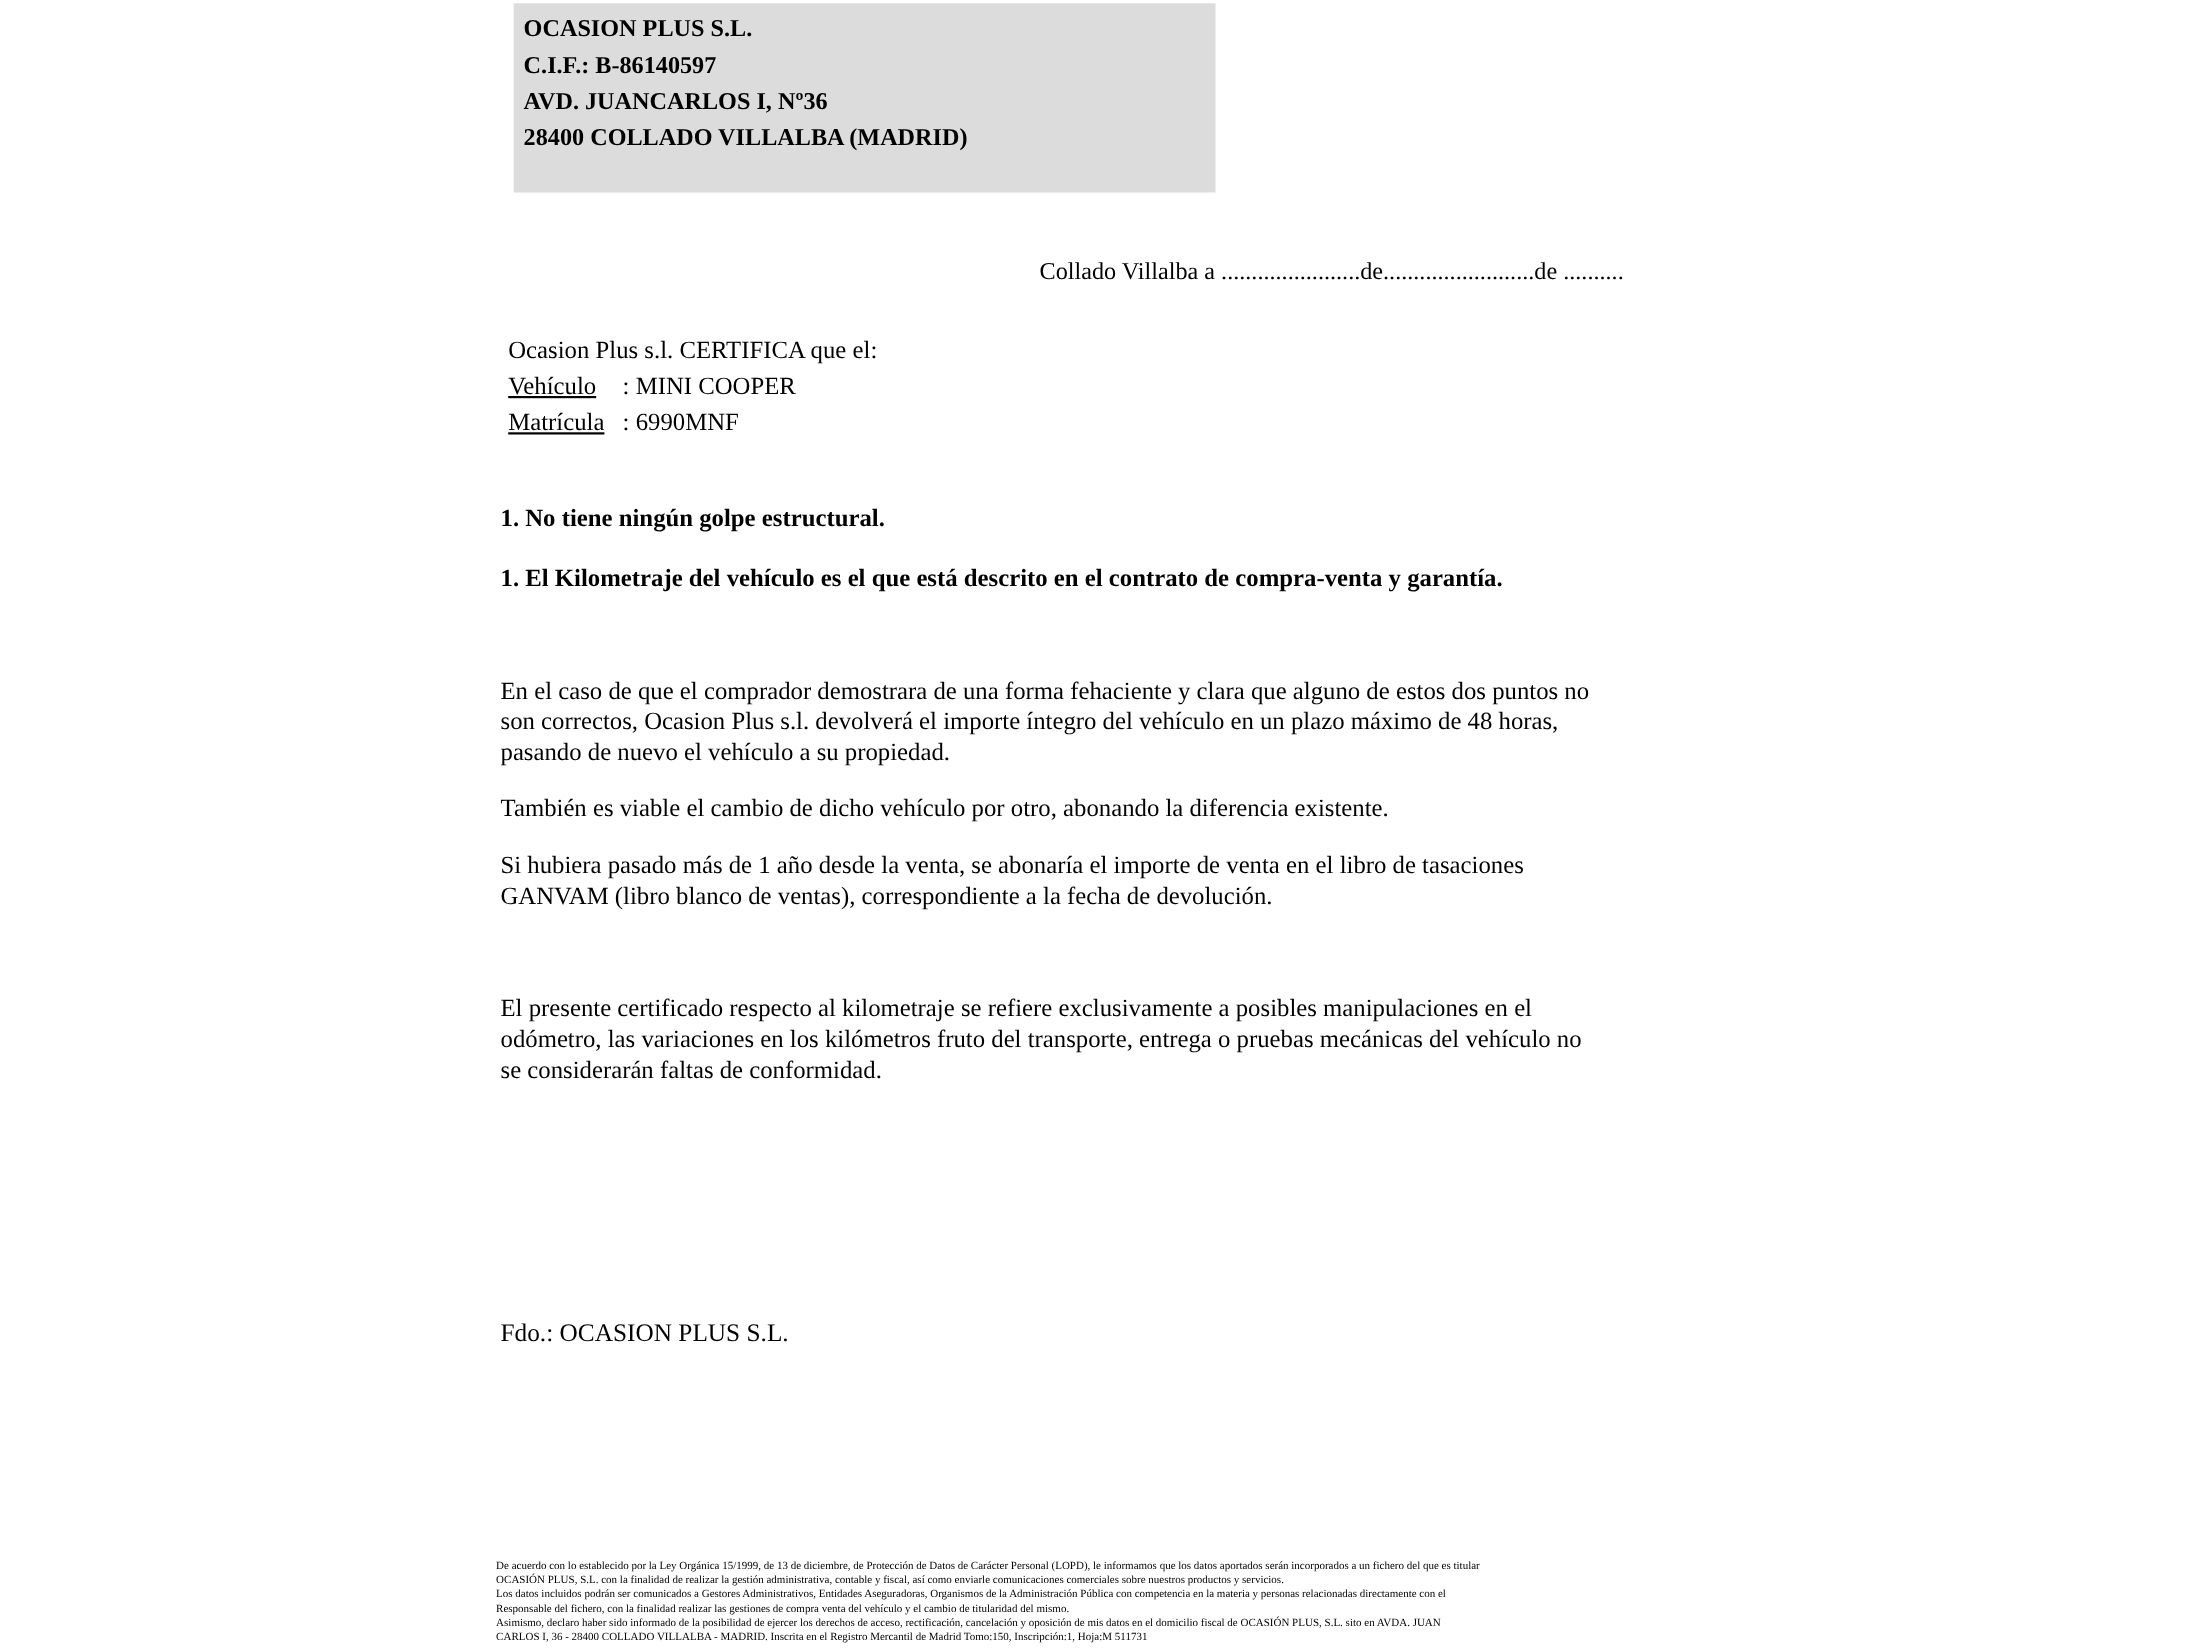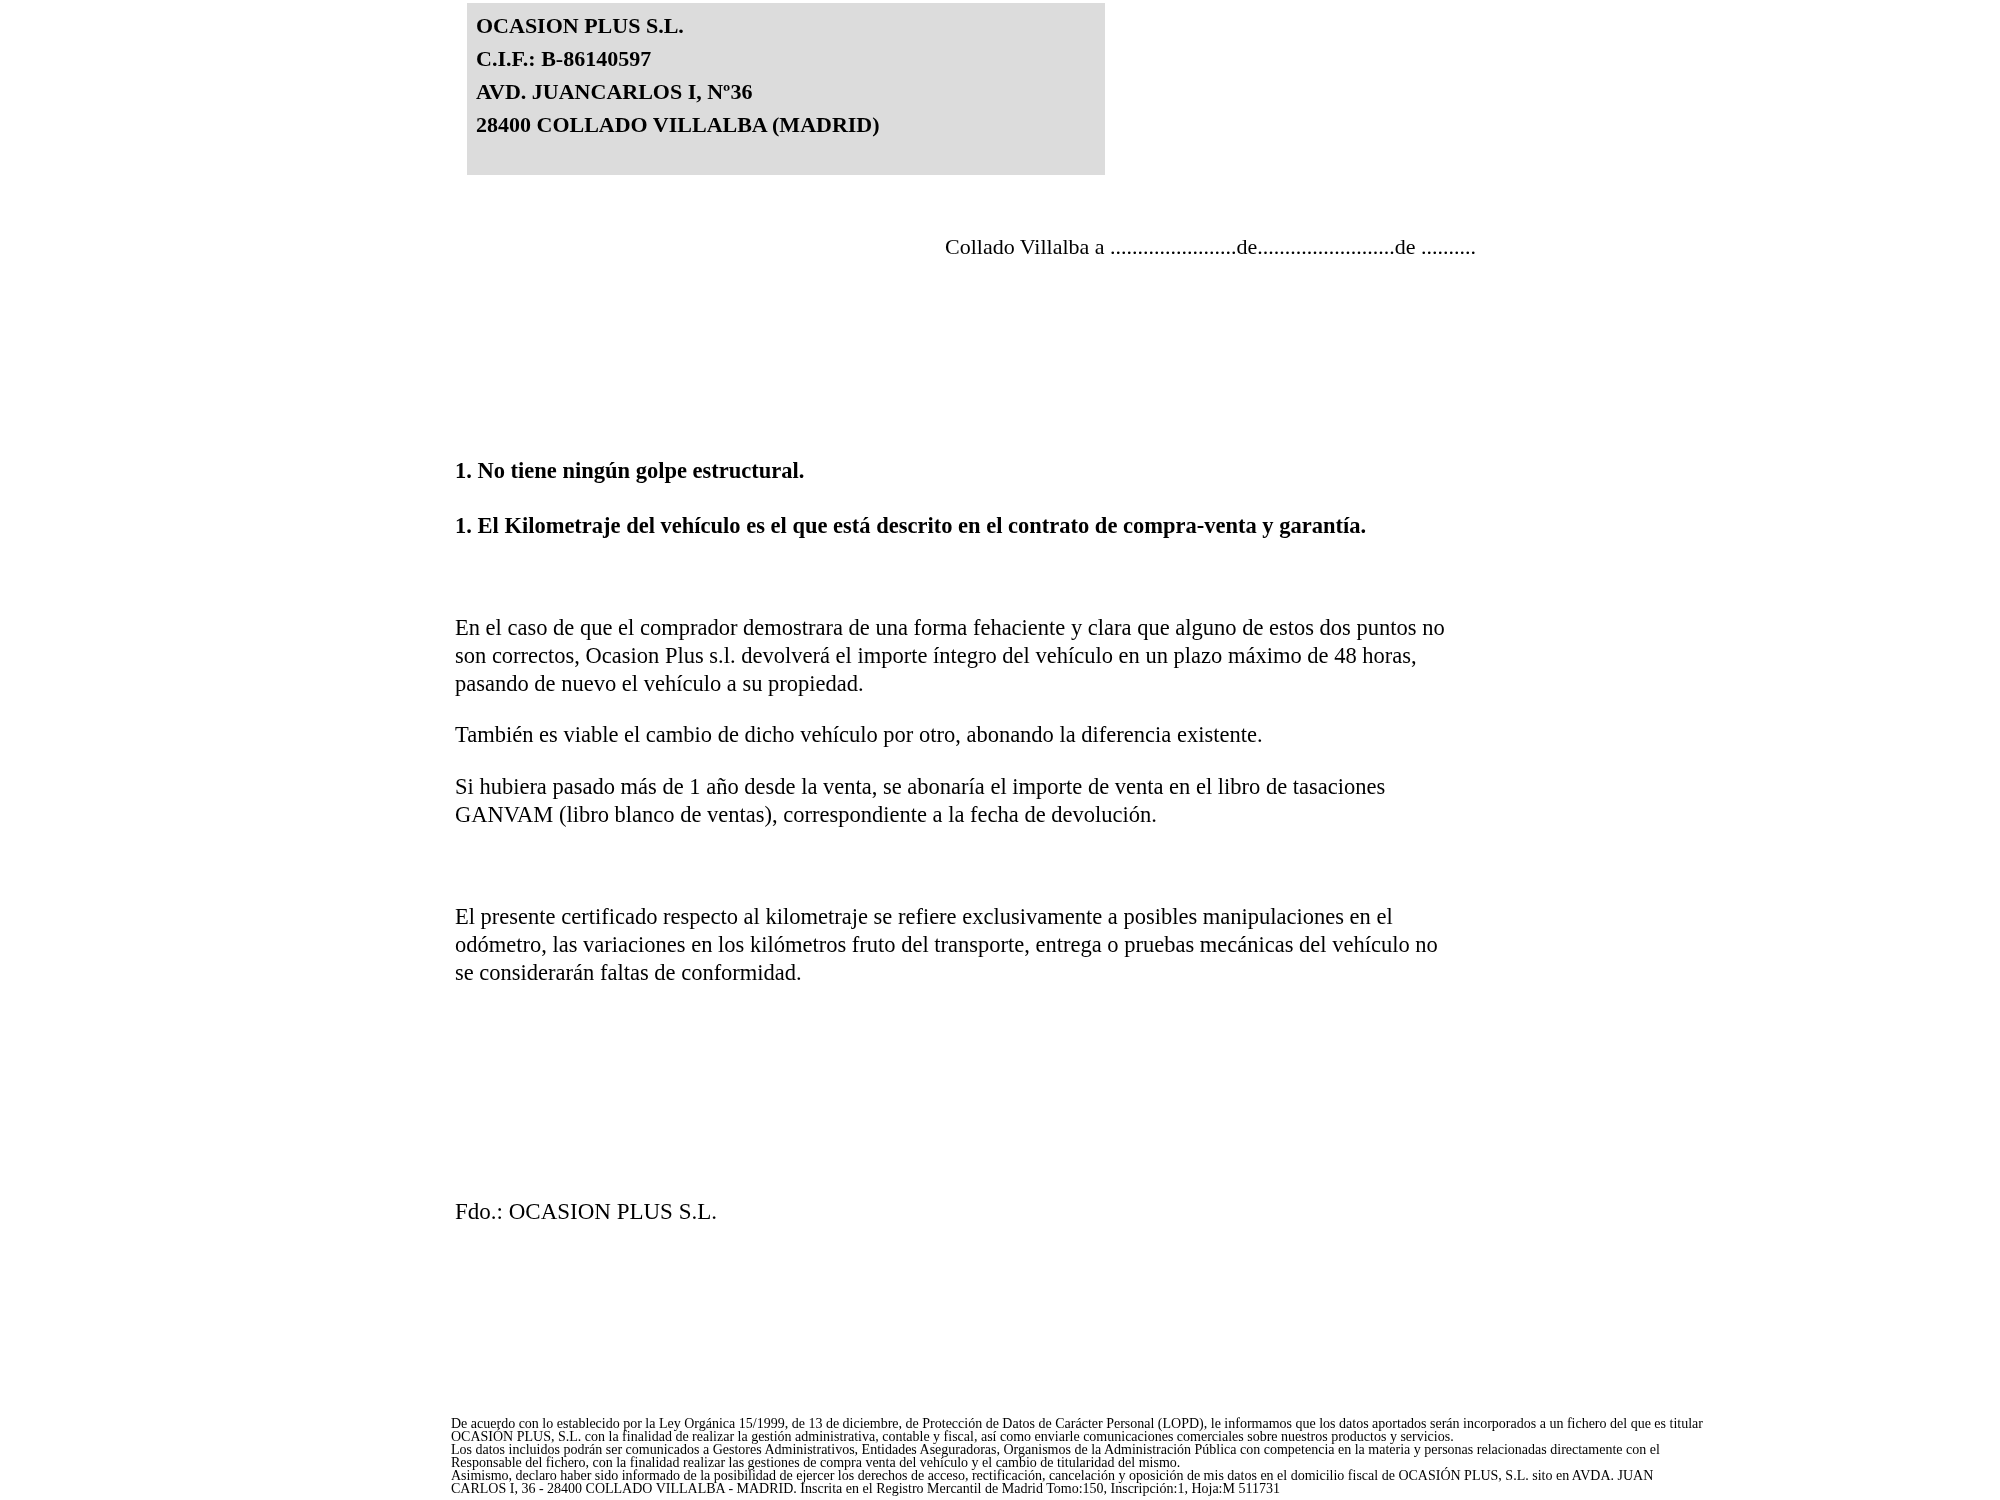--- a/index.html
+++ b/index.html
@@ -84,39 +84,48 @@
     left: 455px;
     top: 1199px;
     font-size: 23px;
     white-space: nowrap;
   }
 
   
   #legal-footer {
     left: 451px;
     top: 1417px;
-    font-size: 14px;
+    font-size: 10px;
     line-height: 13px;
     white-space: pre;
   }
 </style>
 </head>
 <body>
 
 <div id="page">
 
   <div id="header-box" class="abs">
     <div class="hline">OCASION PLUS S.L.</div>
     <div class="hline">C.I.F.: B-86140597</div>
     <div class="hline">AVD. JUANCARLOS I, Nº36</div>
     <div class="hline">28400 COLLADO VILLALBA (MADRID)</div>
   </div>
 
   <div id="date-line" class="abs">Collado Villalba a .......................de.........................de ..........</div>
 
+  <div id="cert-block" class="abs">
+    <div>Ocasion Plus s.l. CERTIFICA que el:</div>
+    <div class="field-row">
+      <span class="field-label">Vehículo</span><span>: MINI COOPER</span>
+    </div>
+    <div class="field-row">
+      <span class="field-label">Matrícula</span><span>: 6990MNF</span>
+    </div>
+  </div>
 
   <div id="point-1" class="abs point">1. No tiene ningún golpe estructural.</div>
   <div id="point-2" class="abs point">1. El Kilometraje del vehículo es el que está descrito en el contrato de compra-venta y garantía.</div>
 
   <div id="para-refund" class="abs para">En el caso de que el comprador demostrara de una forma fehaciente y clara que alguno de estos dos puntos no
 son correctos, Ocasion Plus s.l. devolverá el importe íntegro del vehículo en un plazo máximo de 48 horas,
 pasando de nuevo el vehículo a su propiedad.</div>
   <div id="para-exchange" class="abs para">También es viable el cambio de dicho vehículo por otro, abonando la diferencia existente.</div>
   <div id="para-year" class="abs para">Si hubiera pasado más de 1 año desde la venta, se abonaría el importe de venta en el libro de tasaciones
 GANVAM (libro blanco de ventas), correspondiente a la fecha de devolución.</div>

